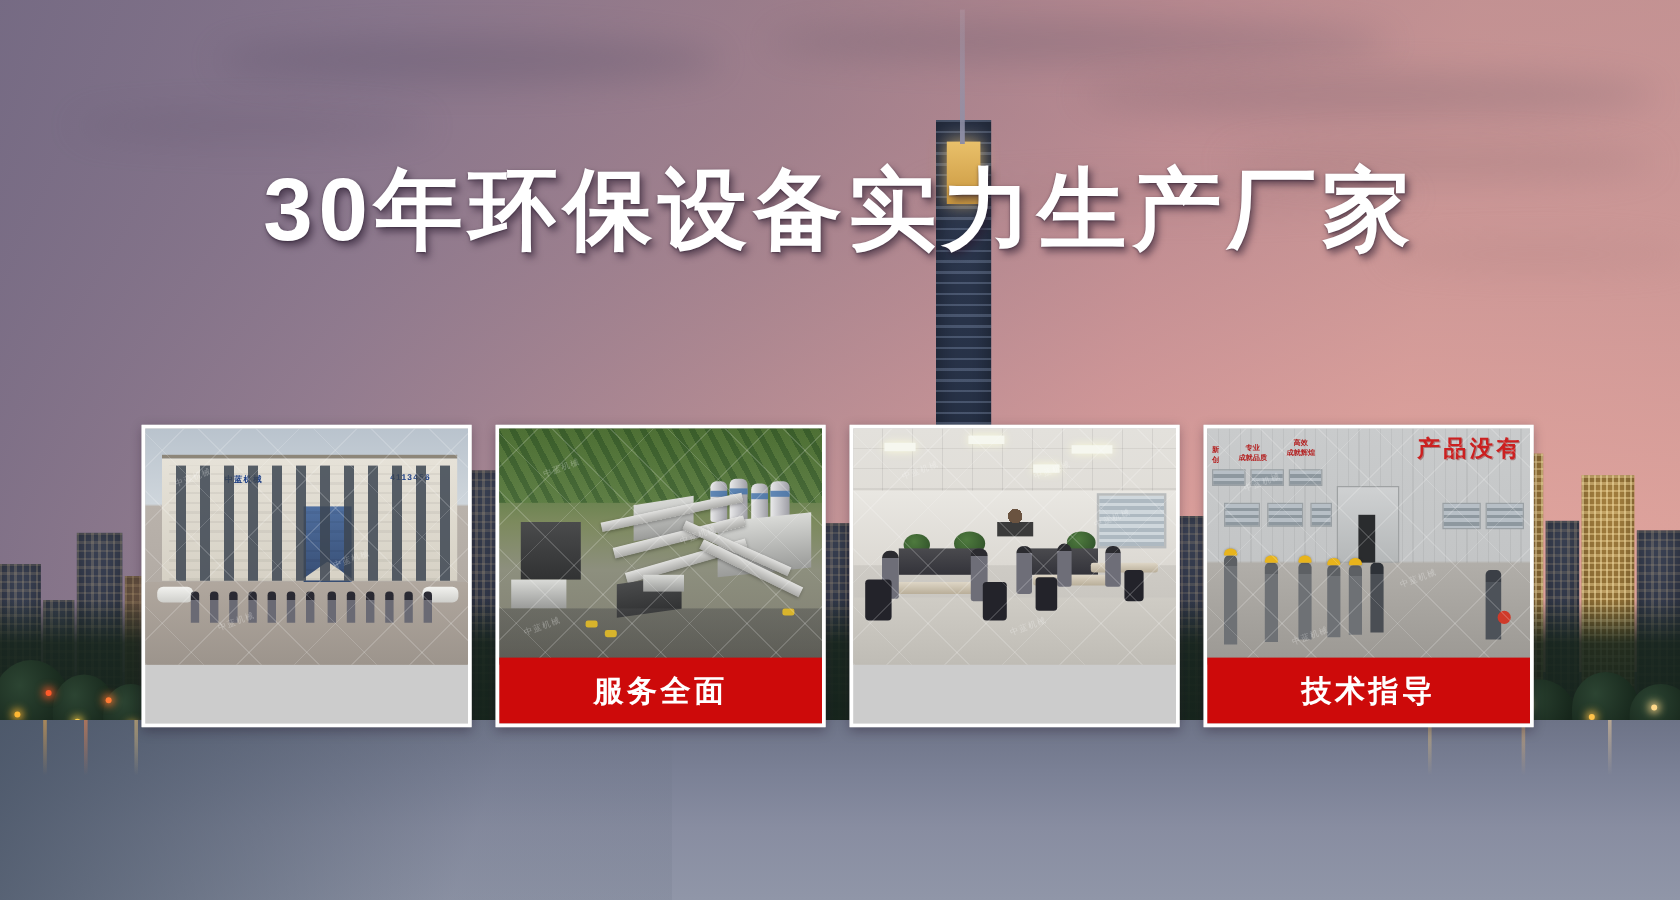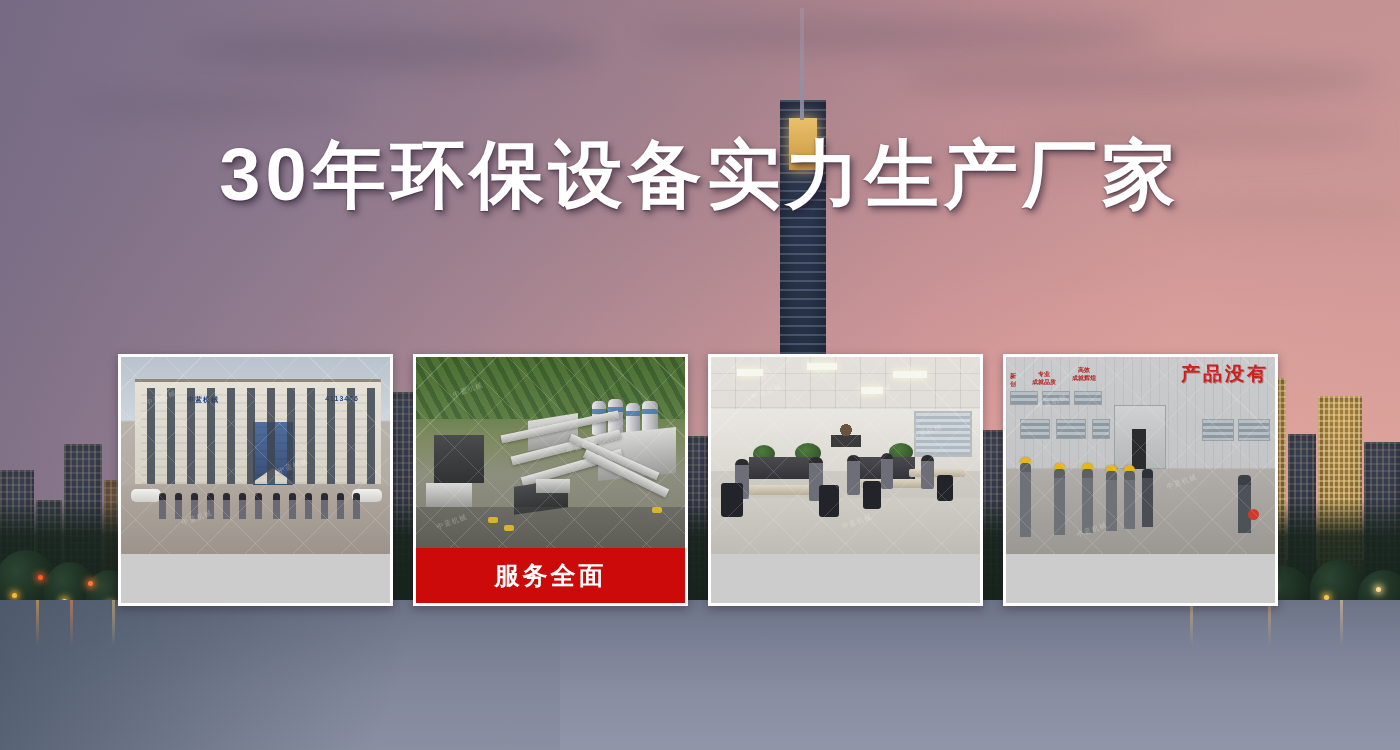--- a/index.html
+++ b/index.html
@@ -476,16 +476,17 @@
           <div class="p4-hat" style="left:118px;top:108px;"></div>
           <div class="p4-worker" style="left:136px;top:112px; height:58px; background:linear-gradient(180deg,#2e3238 0 9px,#4a4e54 9px 100%);"></div>
           <div class="p4-lead"></div>
           <div class="p4-helm"></div>
         </div>
         <div class="mesh"></div>
         <span class="wm" style="left:30px;  top:40px;">中蓝机械</span>
         <span class="wm" style="left:160px; top:120px;">中蓝机械</span>
         <span class="wm" style="left:70px;  top:168px;">中蓝机械</span>
       </div>
+      <div class="cap">技术指导</div>
     </div>
 
   </div>
 </div>
 
 </body></html>

